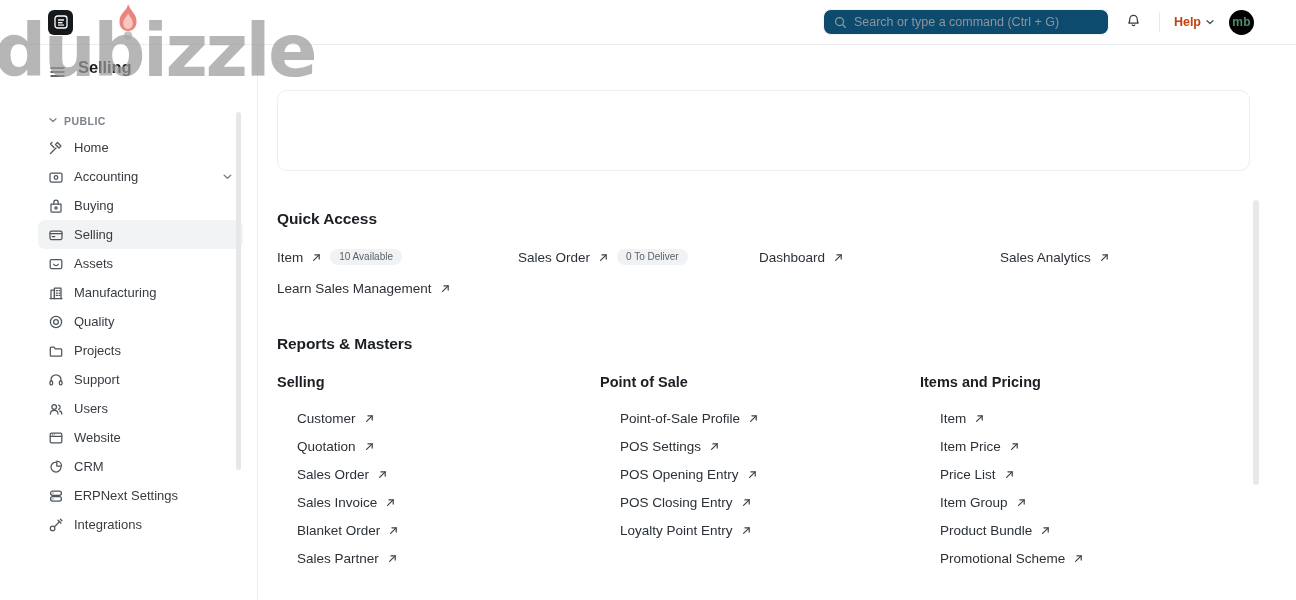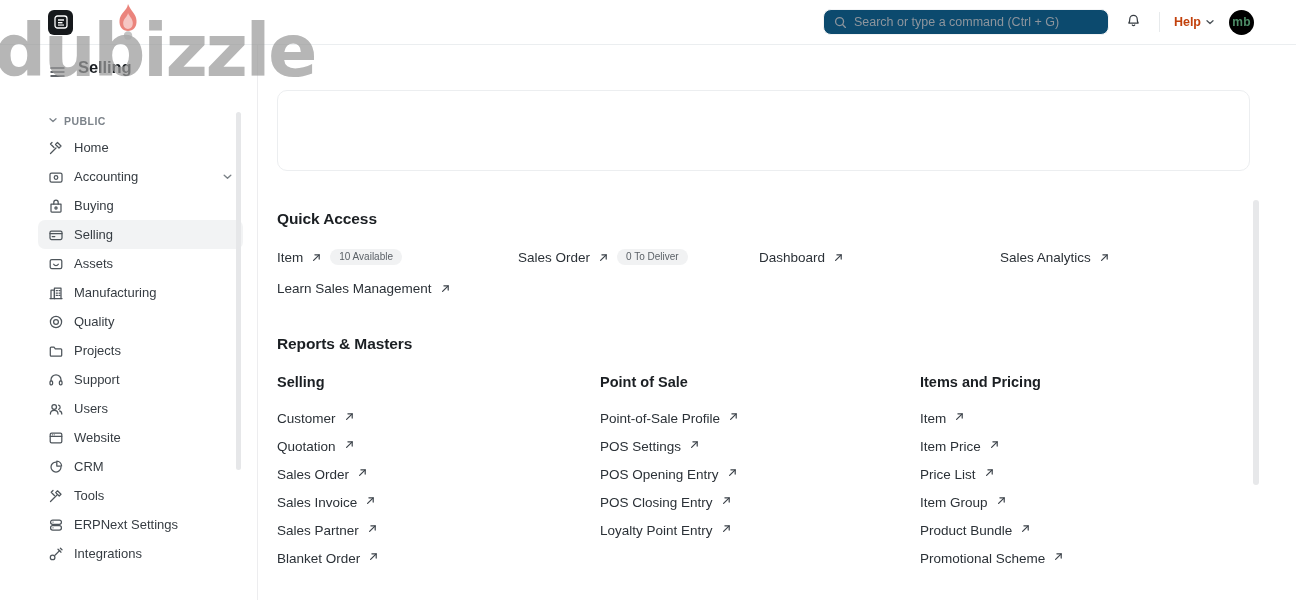--- a/index.html
+++ b/index.html
@@ -159,22 +159,23 @@
   .rm-grid {
     display: grid;
     grid-template-columns: 323px 320px 1fr;
   }
   .rm-col-title {
     font-size: 14.5px; font-weight: 700;
     color: #1b1f23;
     margin-bottom: 21px;
   }
   .rm-link {
-    display: flex; align-items: flex-start; gap: 8px;
+    display: flex; align-items: center; gap: 8px;
     margin-bottom: 13px;
+    margin-left: 20px;
   }
   .rm-link .txt { font-size: 13.5px; color: #2b3137; white-space: nowrap; }
 
   .main-scrollbar {
     position: absolute;
     right: 37px; top: 155px;
     width: 6px; height: 285px;
     background: #e7e8ea;
     border-radius: 3px;
   }
@@ -391,30 +392,20 @@
               <svg width="16" height="16" viewBox="0 0 16 16" fill="none" stroke="currentColor" stroke-width="1.25" stroke-linecap="round" stroke-linejoin="round">
                 <path d="M8 3a5 5 0 1 0 5 5"></path>
                 <path d="M8.8 2.2A5 5 0 0 1 13.6 7h-4.8z"></path>
               </svg>
             </span>
             <span class="label">CRM</span>
           </div>
           <div class="sb-item">
             <span class="ico">
               <svg width="16" height="16" viewBox="0 0 16 16" fill="none" stroke="currentColor" stroke-width="1.25" stroke-linecap="round" stroke-linejoin="round">
-                <path d="M2.5 13.5 9 7"></path>
-                <path d="M9.5 2.8 13 6.3 11.2 8 7.7 4.6z"></path>
-                <path d="M5 2.5 3.2 4.3 6.4 7.5"></path>
-              </svg>
-            </span>
-            <span class="label">Tools</span>
-          </div>
-          <div class="sb-item">
-            <span class="ico">
-              <svg width="16" height="16" viewBox="0 0 16 16" fill="none" stroke="currentColor" stroke-width="1.25" stroke-linecap="round" stroke-linejoin="round">
                 <rect x="2.6" y="3" width="10.8" height="4.3" rx="2.1"></rect>
                 <rect x="2.6" y="8.7" width="10.8" height="4.3" rx="2.1"></rect>
                 <path d="M5 5.1h.01M5 10.8h.01"></path>
               </svg>
             </span>
             <span class="label">ERPNext Settings</span>
           </div>
           <div class="sb-item">
             <span class="ico">
               <svg width="16" height="16" viewBox="0 0 16 16" fill="none" stroke="currentColor" stroke-width="1.25" stroke-linecap="round" stroke-linejoin="round">
@@ -524,30 +515,30 @@
               <div class="rm-link">
         <span class="txt">Sales Invoice</span>
         <span class="ext-arrow">
     <svg width="11" height="11" viewBox="0 0 11 11" fill="none" stroke="currentColor" stroke-width="1.2" stroke-linecap="round" stroke-linejoin="round">
       <path d="M2.6 8.4 L8.2 2.8"></path>
                     <path d="M3.9 2.8h4.3v4.3"></path>
     </svg>
                 </span>
       </div>
               <div class="rm-link">
+        <span class="txt">Blanket Order</span>
+        <span class="ext-arrow">
+    <svg width="11" height="11" viewBox="0 0 11 11" fill="none" stroke="currentColor" stroke-width="1.2" stroke-linecap="round" stroke-linejoin="round">
+      <path d="M2.6 8.4 L8.2 2.8"></path>
+                    <path d="M3.9 2.8h4.3v4.3"></path>
+    </svg>
+                </span>
+      </div>
+              <div class="rm-link">
         <span class="txt">Sales Partner</span>
-        <span class="ext-arrow">
-    <svg width="11" height="11" viewBox="0 0 11 11" fill="none" stroke="currentColor" stroke-width="1.2" stroke-linecap="round" stroke-linejoin="round">
-      <path d="M2.6 8.4 L8.2 2.8"></path>
-                    <path d="M3.9 2.8h4.3v4.3"></path>
-    </svg>
-                </span>
-      </div>
-              <div class="rm-link">
-        <span class="txt">Blanket Order</span>
         <span class="ext-arrow">
     <svg width="11" height="11" viewBox="0 0 11 11" fill="none" stroke="currentColor" stroke-width="1.2" stroke-linecap="round" stroke-linejoin="round">
       <path d="M2.6 8.4 L8.2 2.8"></path>
                     <path d="M3.9 2.8h4.3v4.3"></path>
     </svg>
                 </span>
       </div>
             </div>
             <div>
               <div class="rm-col-title">Point of Sale</div>

